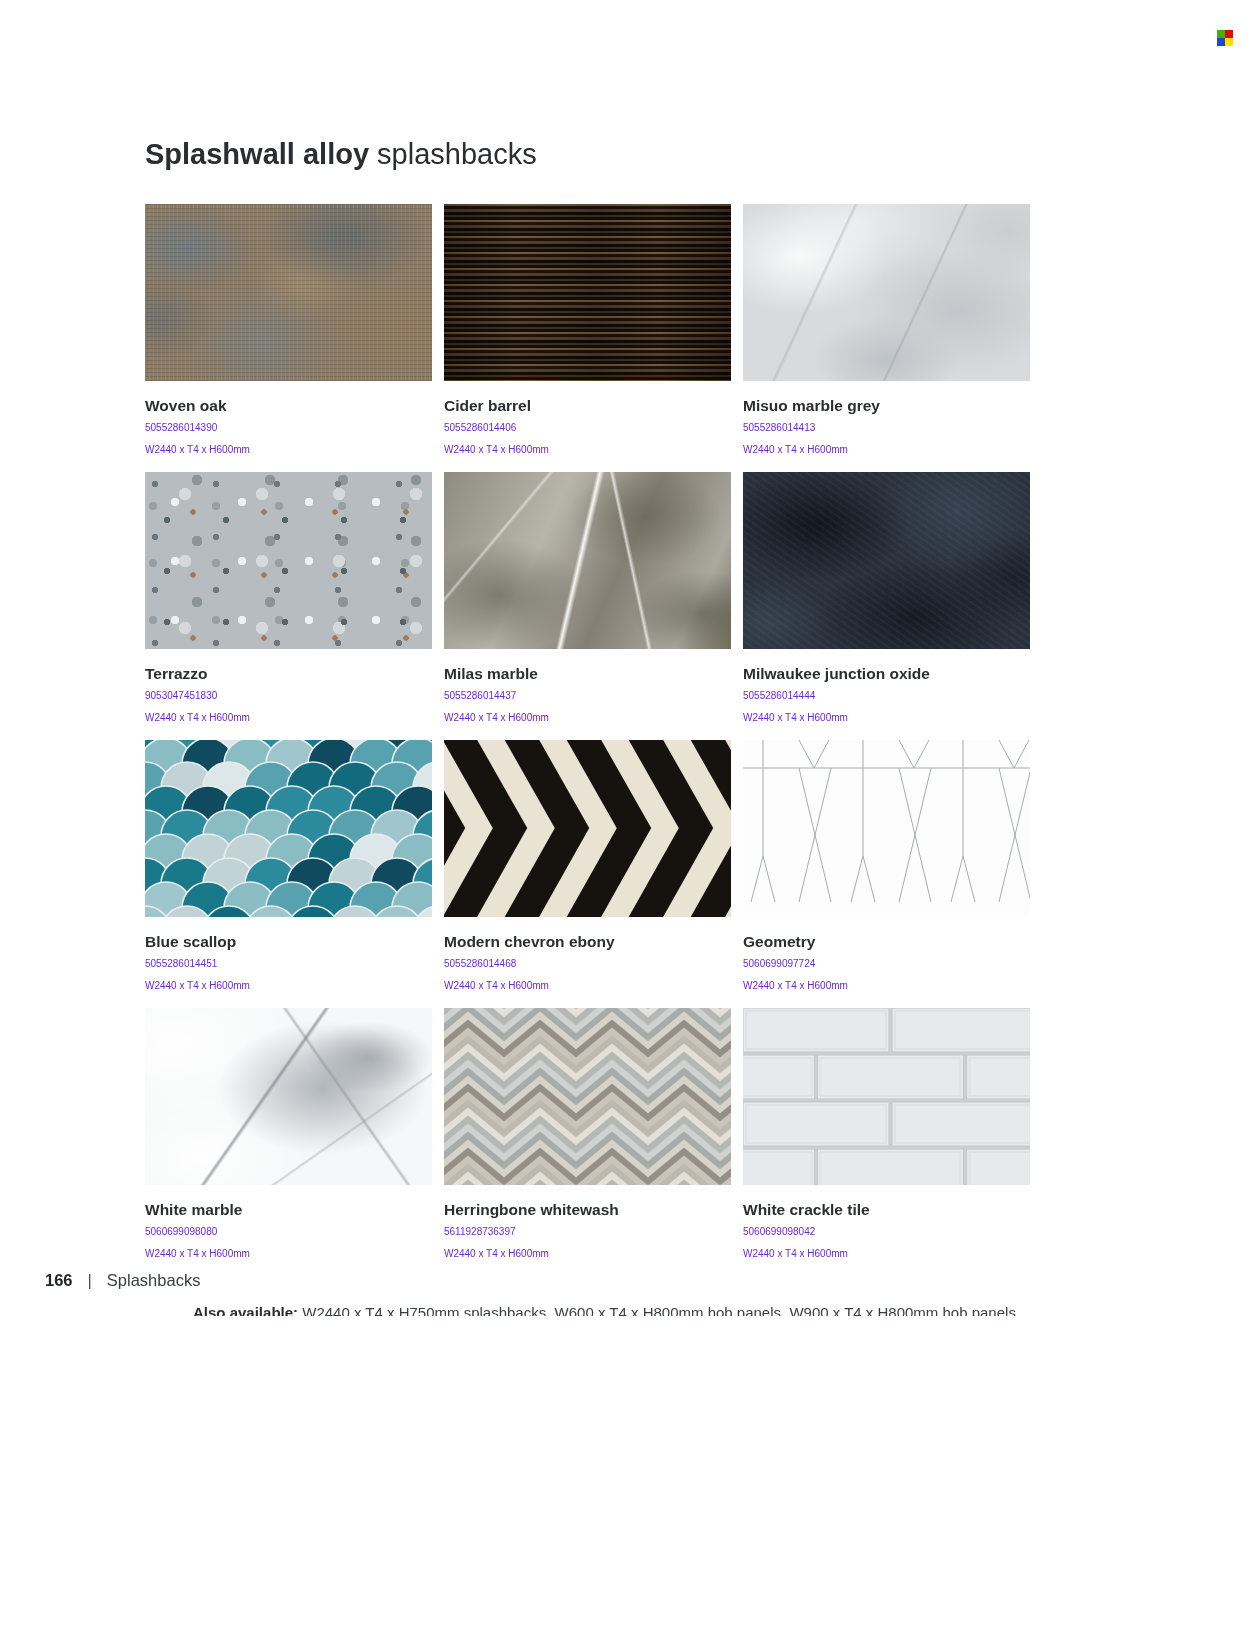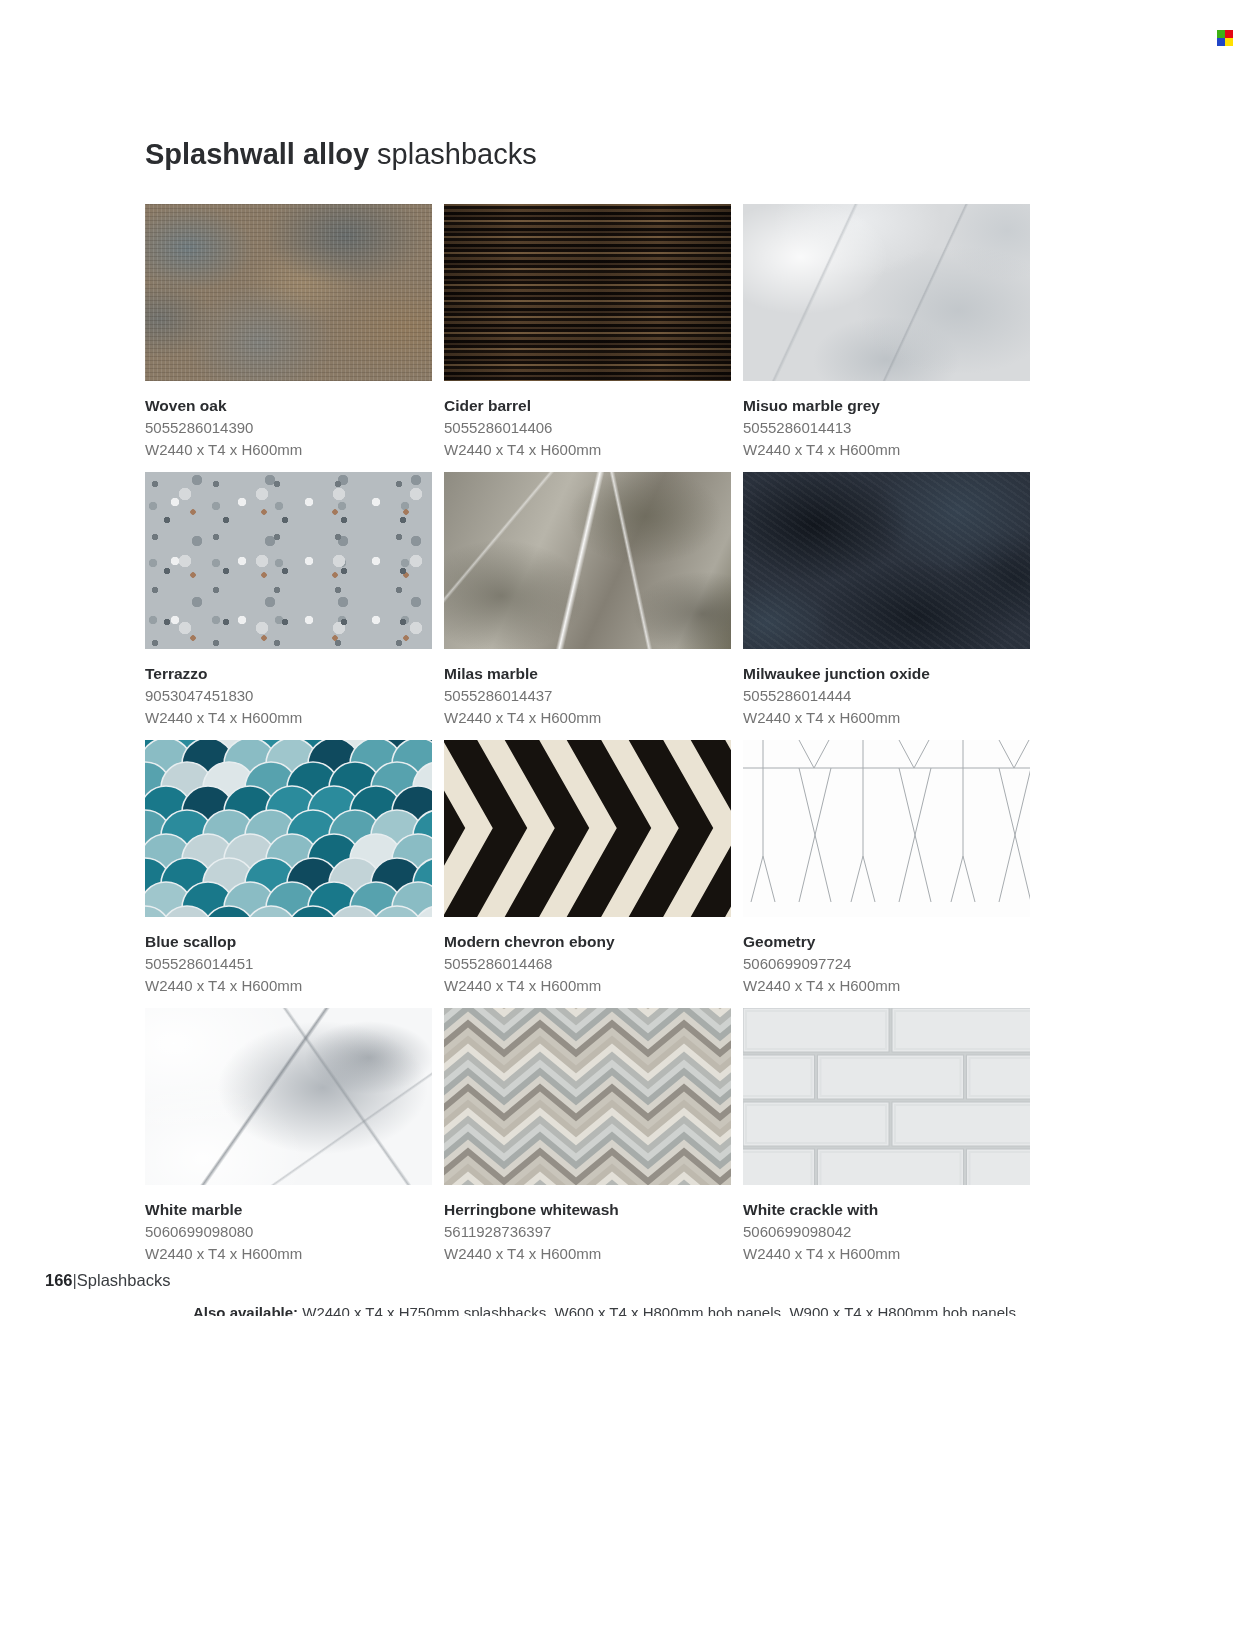--- a/index.html
+++ b/index.html
@@ -13,21 +13,21 @@
   
   h1.title{margin:0;padding-top:136px;font-size:29px;line-height:1.25;color:#2b2d30;font-weight:400;}
   .title-bold{font-weight:700;}
   .intro{margin:16px 0 0 0;max-width:780px;font-size:19px;line-height:29px;color:#33363a;font-weight:400;}
   
   #product-grid{display:grid;grid-template-columns:repeat(3,1fr);column-gap:12px;row-gap:26px;margin-top:32px;gap:12px;}
   .cell{min-width:0;}
   .swatch{height:177px;overflow:hidden;position:relative;}
   .swatch svg{display:block;width:100%;height:100%;}
   .cell .name{margin-top:13px;font-weight:700;font-size:15.5px;line-height:23px;color:#2b2d30;}
-  .cell .code,.cell .dims{font-size:15px;line-height:21.5px;color:#737373;}
+  .cell .code,.cell .dims{font-size:10px;line-height:21.5px;color:#6d28d9;}
   
   .sw-woven-oak{
     background-color:#8a7a66;
     background-image:
       repeating-linear-gradient(0deg, rgba(40,32,24,.16) 0 1px, transparent 1px 4px),
       repeating-linear-gradient(90deg, rgba(255,255,255,.10) 0 1px, transparent 1px 4px),
       radial-gradient(ellipse 95px 62px at 15% 25%, rgba(104,122,132,.80), transparent 70%),
       radial-gradient(ellipse 115px 72px at 70% 18%, rgba(84,100,110,.65), transparent 70%),
       radial-gradient(ellipse 105px 84px at 40% 78%, rgba(118,132,140,.55), transparent 70%),
       radial-gradient(ellipse 125px 72px at 92% 70%, rgba(146,122,92,.85), transparent 70%),
@@ -104,21 +104,21 @@
       linear-gradient(55deg, transparent 63.5%, rgba(138,145,151,.55) 64.1%, transparent 64.9%),
       linear-gradient(145deg, transparent 70%, rgba(150,156,162,.45) 70.5%, transparent 71.2%),
       radial-gradient(ellipse 150px 95px at 62% 45%, rgba(132,140,148,.6), transparent 70%),
       radial-gradient(ellipse 92px 52px at 78% 28%, rgba(110,118,126,.5), transparent 70%),
       radial-gradient(ellipse 180px 120px at 10% 20%, rgba(255,255,255,.95), transparent 75%),
       radial-gradient(ellipse 140px 100px at 20% 85%, rgba(255,255,255,.9), transparent 75%);
   }
   
   .also{margin:38px 0 0 0;font-size:15px;line-height:22px;color:#3a3d41;}
   .also b{color:#2b2d30;margin-left:48px;}
-  .footer{position:absolute;left:45px;bottom:26px;font-size:16.5px;display:flex;align-items:center;color:#3a3d41;}
+  .footer{position:absolute;left:45px;bottom:26px;font-size:16.5px;display:flex;align-items:center;gap:15px;color:#3a3d41;}
   .footer .pg{font-weight:700;color:#232528;}
   .footer .sep{color:#4a4d51;}
 </style>
 </head>
 <body>
 
 <div class="page">
 
   <div class="logo">
       <span class="logo-sq" style="background: rgb(61, 176, 20);"></span>
@@ -408,21 +408,21 @@
             <rect x="-149" y="188" width="146" height="44" fill="#e7e9ea" stroke="#c2c6c8" stroke-width="1"></rect>
             <rect x="-146" y="191" width="140" height="38" fill="none" stroke="#dfe2e3" stroke-width="2"></rect>
             <rect x="0" y="188" width="146" height="44" fill="#e7e9ea" stroke="#c2c6c8" stroke-width="1"></rect>
             <rect x="3" y="191" width="140" height="38" fill="none" stroke="#dfe2e3" stroke-width="2"></rect>
             <rect x="149" y="188" width="146" height="44" fill="#e7e9ea" stroke="#c2c6c8" stroke-width="1"></rect>
             <rect x="152" y="191" width="140" height="38" fill="none" stroke="#dfe2e3" stroke-width="2"></rect>
             <rect x="298" y="188" width="146" height="44" fill="#e7e9ea" stroke="#c2c6c8" stroke-width="1"></rect>
             <rect x="301" y="191" width="140" height="38" fill="none" stroke="#dfe2e3" stroke-width="2"></rect>
           </svg>
         </div>
-        <div class="name">White crackle with</div>
+        <div class="name">White crackle tile</div>
         <div class="code">5060699098042</div>
         <div class="dims">W2440 x T4 x H600mm</div>
       </div>
     </div>
 
   <p class="also">
     <b>Also available:</b>
     <span>W2440 x T4 x H750mm splashbacks, W600 x T4 x H800mm hob panels, W900 x T4 x H800mm hob panels. See</span>
     <b>diy.com</b>
   </p>

